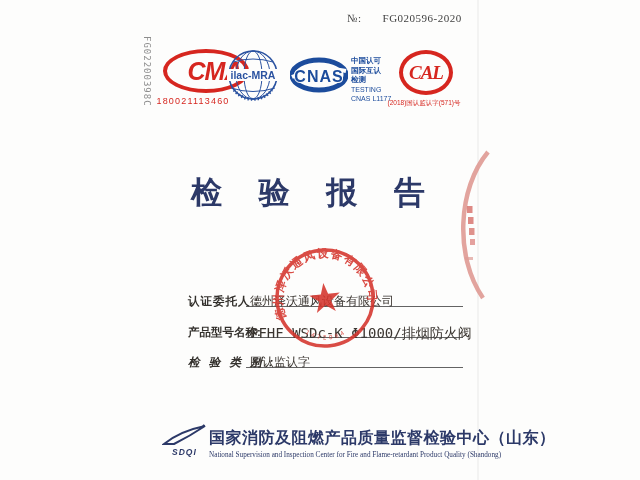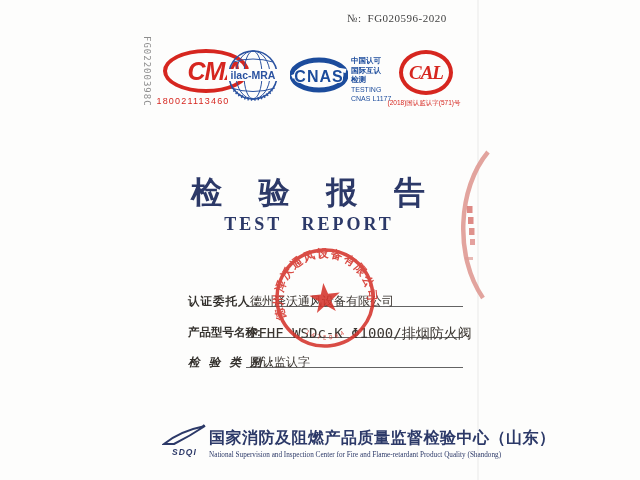--- a/index.html
+++ b/index.html
@@ -6,21 +6,21 @@
   #page{position:relative;width:640px;height:480px;background:#fdfdfc;overflow:hidden;
         font-family:"Liberation Sans",sans-serif;color:#333;}
   .abs{position:absolute;}
 
   
   .fold{left:477px;top:0;width:2px;height:480px;background:rgba(120,120,120,0.07);}
 
   
   .serial{left:347px;top:12px;font-family:"Liberation Serif",serif;font-size:11px;
           color:#3f3f3f;letter-spacing:0.5px;}
-  .serial .num{margin-left:6px;}
+  .serial .num{margin-left:21px;}
 
   
   .side-code{left:142px;top:36px;writing-mode:vertical-rl;text-orientation:sideways;
              font-size:9px;color:#8d8d8d;letter-spacing:1px;font-family:"DejaVu Sans Mono",monospace;}
 
   
   .cma-oval{left:163px;top:49px;width:78px;height:36px;border:4px solid #d6261f;
             border-radius:50%;display:flex;align-items:center;justify-content:center;}
   .cma-oval span{font-style:italic;font-weight:900;font-size:25px;color:#d6261f;letter-spacing:-1px;margin-left:17px;}
   .cma-num{left:148px;top:96px;width:90px;text-align:center;font-size:9px;font-weight:normal;
@@ -100,21 +100,20 @@
   <div class="abs cnas-text">
     <div>中国认可</div>
     <div>国际互认</div>
     <div>检测</div>
     <div class="lat">TESTING</div>
     <div class="lat">CNAS L1177</div>
   </div>
   <div class="abs cal-caption">(2018)国认监认字(571)号</div>
 
   <div class="abs title-zh">检 验 报 告</div>
-  <div class="abs title-en">TEST REPORT</div>
 
   <svg class="abs partial-stamp" width="45" height="152" viewBox="0 0 45 152">
     <path d="M 36,2 C 6,38 2,106 31,148" fill="none" stroke="#de958e" stroke-width="4.5"></path>
     <rect x="15" y="56" width="5.5" height="7" fill="#cc4a42" opacity="0.75"></rect>
     <rect x="16" y="67" width="5.5" height="7" fill="#cc4a42" opacity="0.75"></rect>
     <rect x="17" y="78" width="5.5" height="7" fill="#cc4a42" opacity="0.7"></rect>
     <rect x="18" y="89" width="5" height="6" fill="#cc4a42" opacity="0.6"></rect>
     <rect x="13" y="107" width="8" height="3" fill="#d98c85" opacity="0.7"></rect>
   </svg>
 

